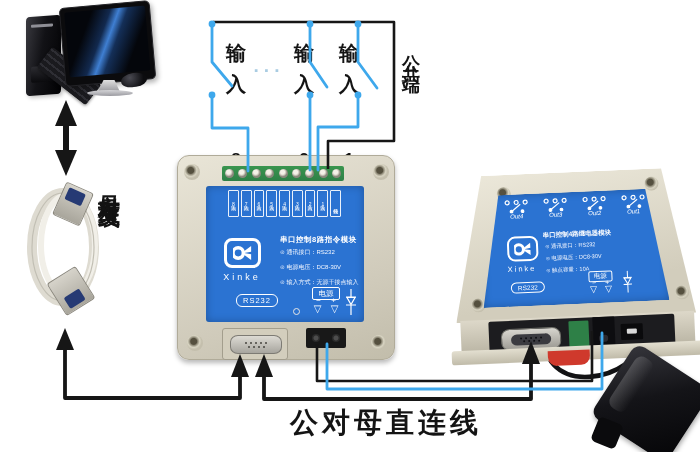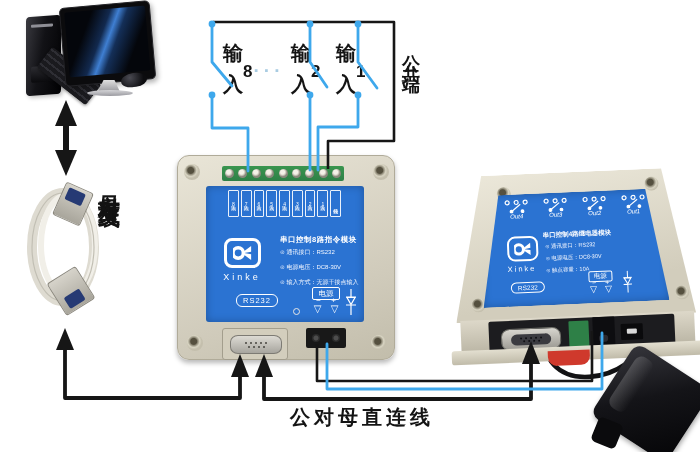--- a/index.html
+++ b/index.html
@@ -20,22 +20,22 @@
   .monitor-stand{left:98px;top:80px;width:22px;height:12px;
     background:linear-gradient(#e0e0e0,#97979c);clip-path:polygon(25% 0,75% 0,100% 100%,0 100%);}
   .stand-base{left:87px;top:90px;width:46px;height:6px;background:linear-gradient(#d5d5d8,#9a9aa0);border-radius:50%;}
   .keyboard{left:38px;top:63px;width:62px;height:26px;transform:rotate(38deg);border-radius:3px;
     background:repeating-linear-gradient(0deg,#1a1a1e 0 4px,#2e2e34 4px 6px),#1a1a1e;
     box-shadow:1px 1px 3px rgba(0,0,0,.4);}
   .mouse{left:121px;top:73px;width:26px;height:14px;background:radial-gradient(circle at 35% 30%,#4a4a52,#0c0c0f 70%);
     border-radius:55% 55% 50% 50%;transform:rotate(-8deg);}
 
   
-  .sw-col{top:38px;width:26px;display:flex;flex-direction:row;align-items:center;
-    font-weight:bold;color:var(--text-dark);}
+  .sw-col{top:38px;width:26px;display:flex;flex-direction:column;align-items:center;
+    font-weight:bold;color:var(--text-dark);gap:44px;}
   .sw-col .lbl{font-size:20px;line-height:31px;width:22px;word-break:break-all;text-align:center;}
   .sw-col .num{font-size:17px;margin-top:6px;}
   .ellipsis{left:246px;top:60px;width:46px;text-align:center;color:#a9cce2;
     font-size:19px;font-weight:bold;letter-spacing:4px;}
   .common-label{left:399px;top:40px;writing-mode:vertical-rl;text-orientation:upright;
     font-size:18px;font-weight:bold;letter-spacing:10px;color:var(--text-dark);}
 
   
   .cable-label{left:94px;top:178px;writing-mode:vertical-rl;text-orientation:upright;
     font-family:"Liberation Serif",serif;font-weight:bold;font-size:22px;letter-spacing:2px;color:#131313;}
@@ -139,21 +139,21 @@
   .adapter-body{left:606px;top:360px;width:90px;height:86px;transform:rotate(33deg);border-radius:10px;
     background:linear-gradient(135deg,#36363c 0%,#141418 45%,#050507 100%);
     box-shadow:2px 2px 5px rgba(0,0,0,.35);}
   .adapter-gloss{position:absolute;left:8px;top:8px;width:20px;height:60px;border-radius:8px;
     background:linear-gradient(90deg,rgba(255,255,255,.18),rgba(255,255,255,0));}
   .adapter-plug{left:594px;top:420px;width:26px;height:26px;background:#0b0b0d;border-radius:5px;
     transform:rotate(22deg);}
 
   
   .bottom-label{left:290px;top:404px;font-family:"Liberation Serif",serif;font-weight:bold;
-    font-size:20px;letter-spacing:4px;color:#141414;}
+    font-size:28px;letter-spacing:4px;color:#141414;}
 
   
   svg.layer{position:absolute;left:0;top:0;pointer-events:none;}
   .wire-blue{stroke:var(--wire-blue);stroke-width:2.8;fill:none;stroke-linecap:round;stroke-linejoin:round;}
   .dot-blue{fill:var(--wire-blue);}
   .wire-black{stroke:var(--line-black);stroke-width:2.6;fill:none;stroke-linejoin:round;}
   .cable-black{stroke:var(--line-black);stroke-width:3.8;fill:none;stroke-linejoin:round;}
   .arrowhead{fill:var(--line-black);}
   .coil{fill:none;}
 </style>

